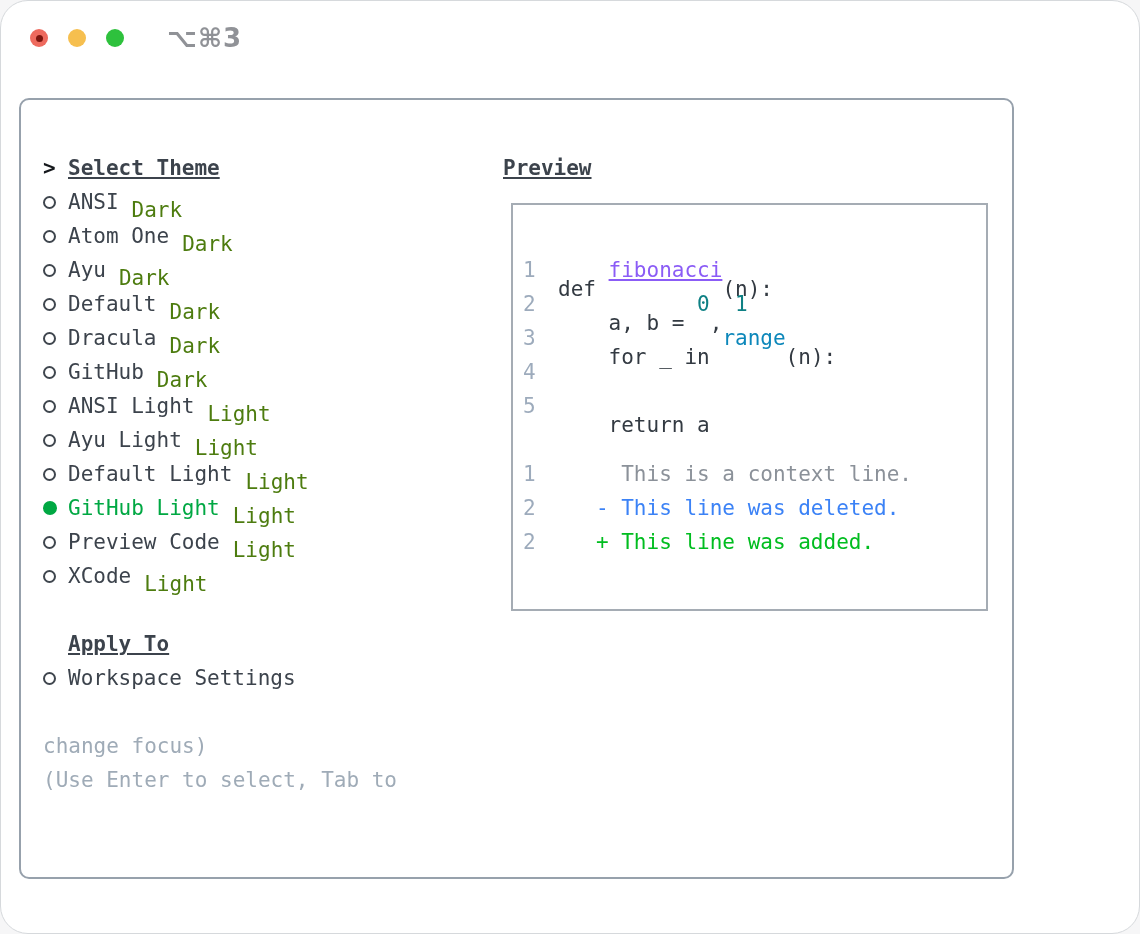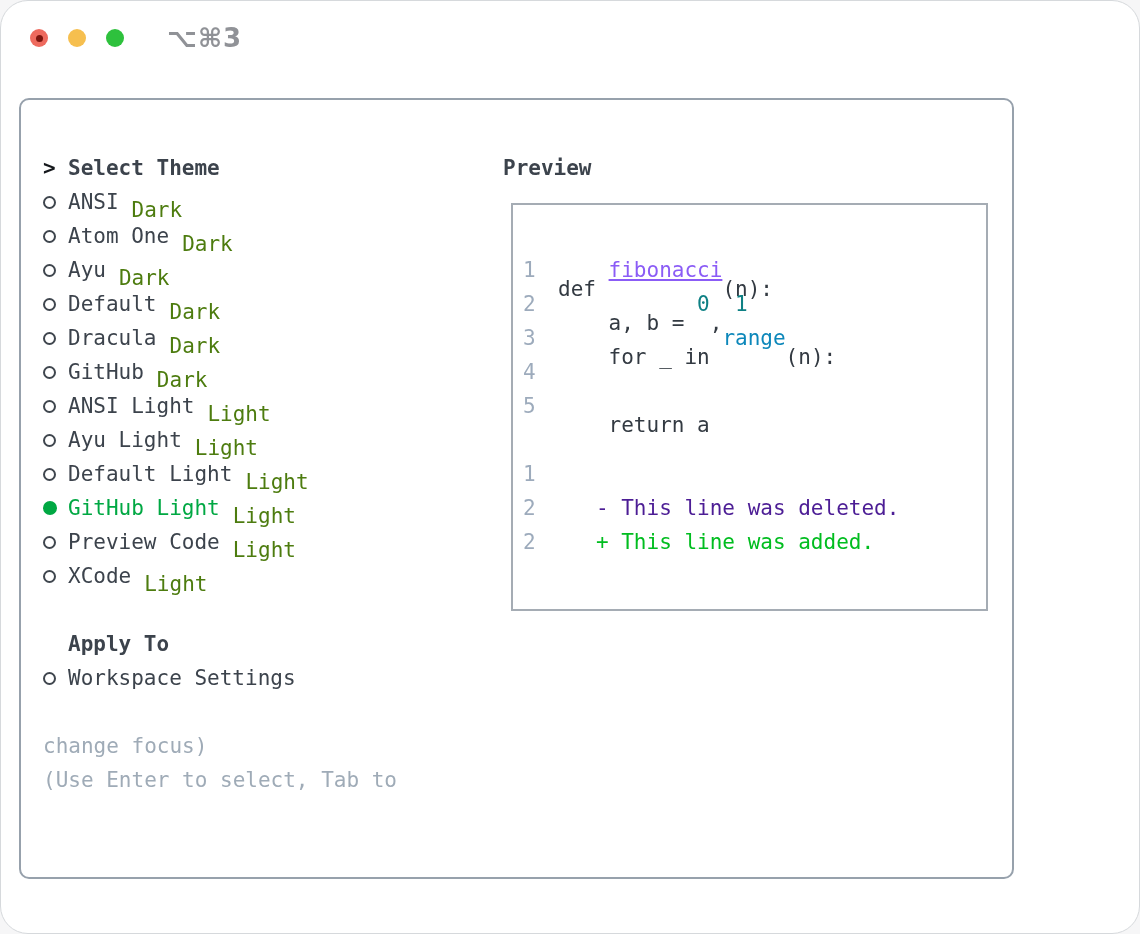--- a/index.html
+++ b/index.html
@@ -35,21 +35,21 @@
   .panel {
     position:absolute; left:18px; top:97px;
     width:995px; height:781px;
     border:2px solid #97a1ac; border-radius:10px;
     background:#fff;
   }
   .row { display:flex; align-items:center; height:34px; font-size:21px; }
   .col-left { position:absolute; left:22px; top:51px; }
   .marker { display:inline-flex; width:25px; align-items:center; flex:none; }
   .prompt { font-weight:bold; color:#15181c; }
-  .bold   { font-weight:bold; color:#15181c; }
+  .bold   { font-weight:bold; color:#15181c;text-decoration:underline; }
   .name { color:#3c434c; white-space:pre; }
   .tag  { color:#4d7c0f; margin-left:13px; white-space:pre;margin-top:16px; }
   .ring {
     width:13px; height:13px; border-radius:50%;
     border:2px solid #3f464e; background:transparent;
   }
   .selected .ring { background:#00a843; border-color:#00a843; width:14px; height:14px; }
   .selected .name { color:#00a843; }
   .hint { color:#9fabb7; }
   
@@ -60,21 +60,21 @@
     border:2px solid #a5acb4; background:#fff;
     padding:48px 0 0 10px;
   }
   .pline { display:flex; height:34px; align-items:center; font-size:21px; white-space:pre; }
   .lnum { display:inline-block; width:35px; flex:none; color:#9dabbc; }
   .tok.pl  { color:#333a42;margin-top:38px; }
   .tok.fn  { color:#8b5cf6;text-decoration:underline; }
   .tok.num { color:#0e8084; }
   .tok.bi  { color:#0c87ba; }
   .tok.ctx { color:#8b9199; }
-  .tok.del { color:#4c1d95; }
+  .tok.del { color:#3b82f6; }
   .tok.add { color:#00bd1f; }
 </style>
 </head>
 <body>
 
 <div class="window">
 
   <div class="titlebar">
     <div class="tl tl-close">
         <div class="dot"></div>
@@ -217,20 +217,21 @@
       <div class="pline">
         <span class="lnum">4</span>
       </div>
       <div class="pline">
         <span class="lnum">5</span>
         <span class="tok pl">    return a</span>
       </div>
       <div class="pline"></div>
       <div class="pline">
         <span class="lnum">1</span>
+        <span class="tok ctx">     This is a context line.</span>
       </div>
       <div class="pline">
         <span class="lnum">2</span>
         <span class="tok del">   - This line was deleted.</span>
       </div>
       <div class="pline">
         <span class="lnum">2</span>
         <span class="tok add">   + This line was added.</span>
       </div>
     </div>

